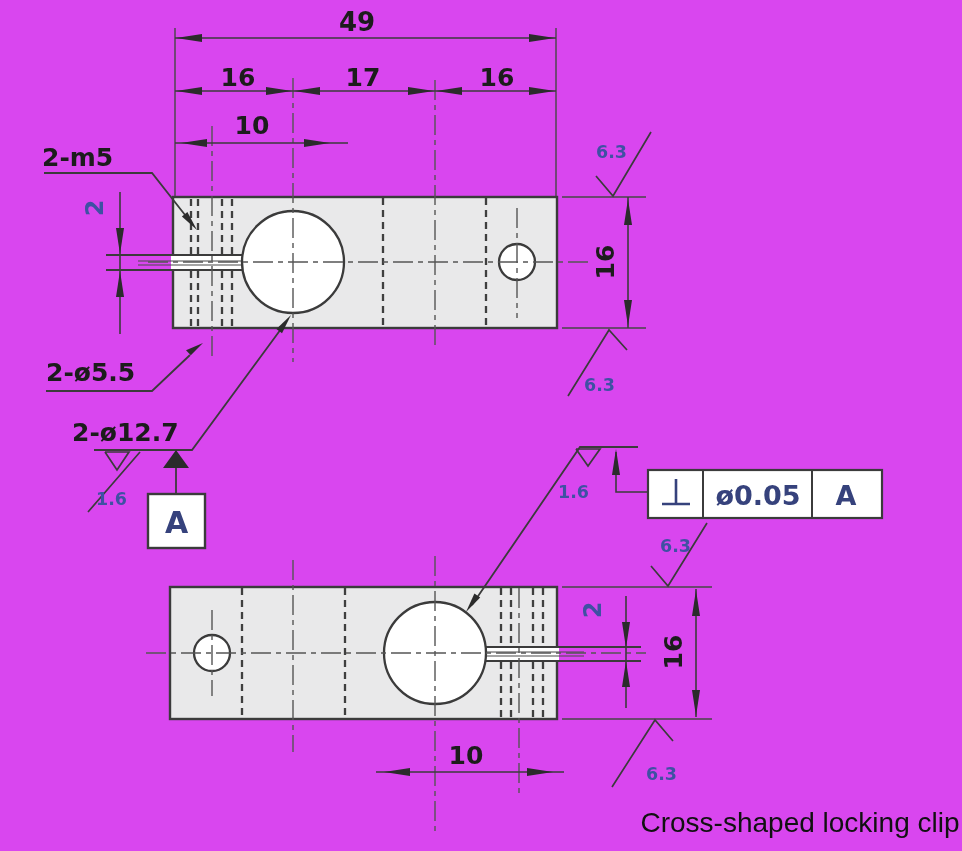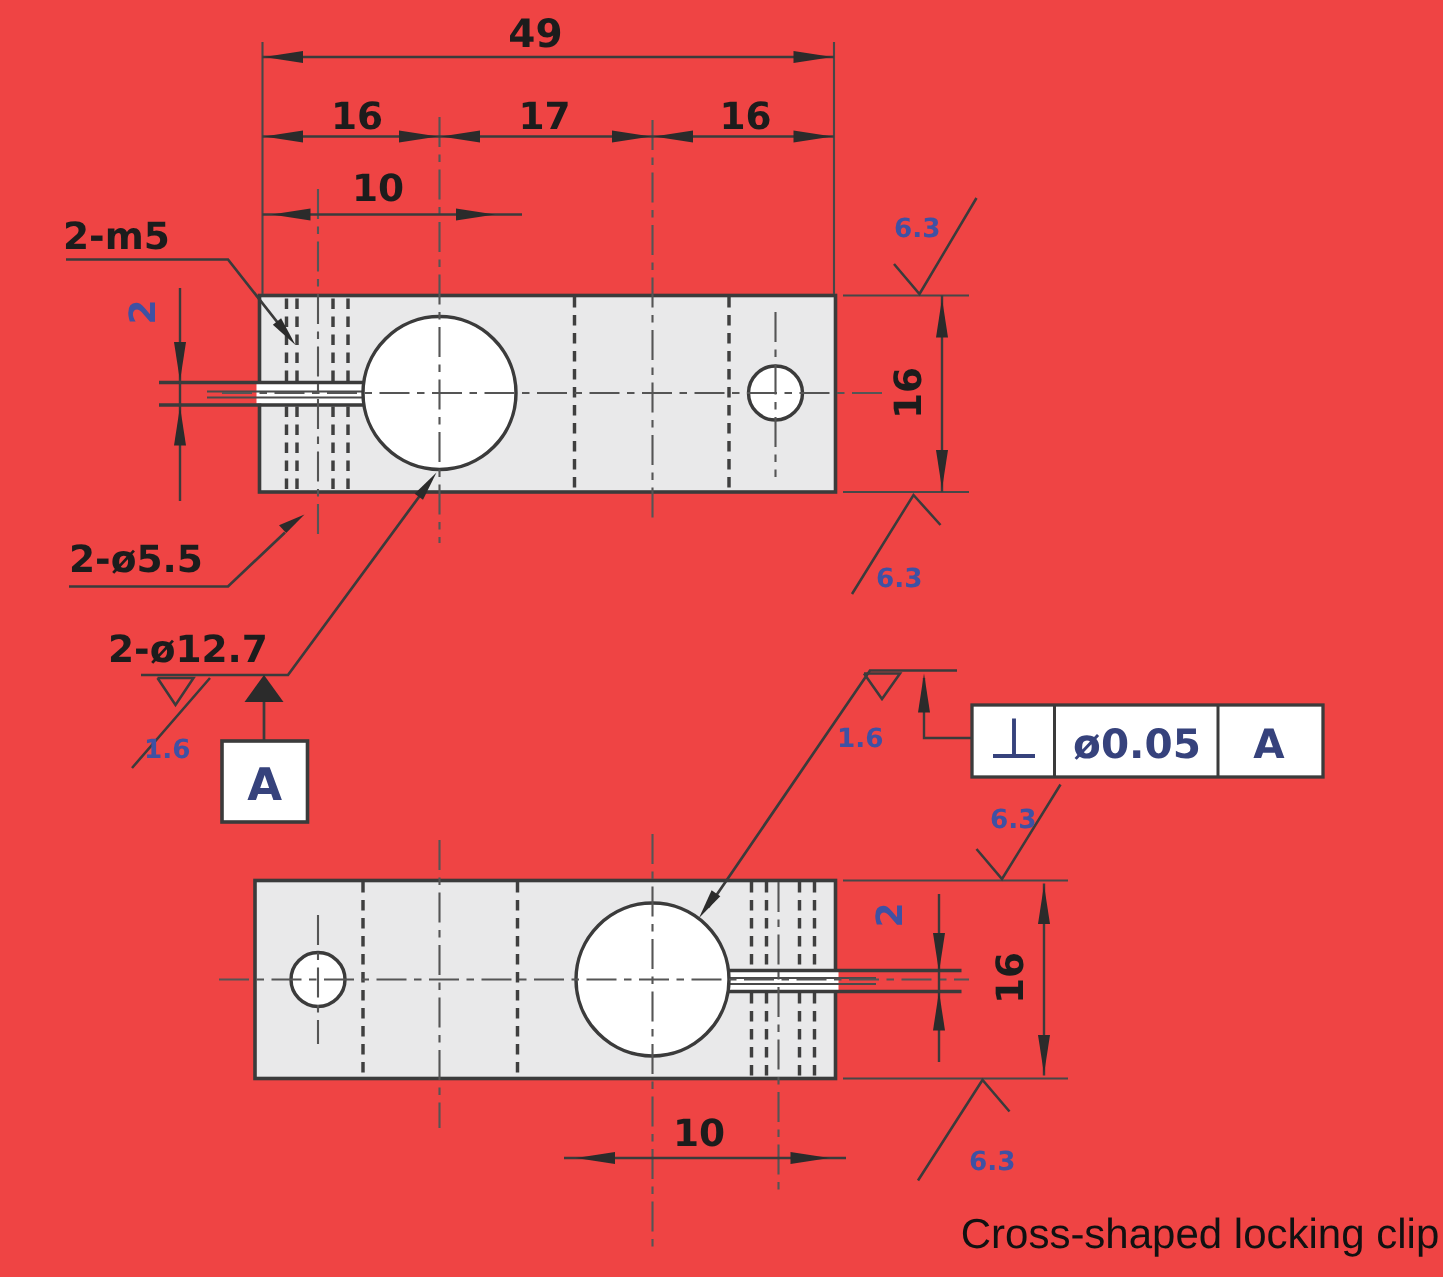--- a/index.html
+++ b/index.html
@@ -1,16 +1,16 @@
 <!DOCTYPE html>
 <html><head>
 <meta charset="utf-8">
 <style>
   html,body{margin:0;padding:0;background:#ffffff;}
-  .stage{position:relative;width:962px;height:851px;background:#ef4444;overflow:hidden;}
+  .stage{position:relative;width:962px;height:851px;background:#d946ef;overflow:hidden;}
   svg{display:block;}
   text{font-family:"DejaVu Sans","Liberation Sans",sans-serif;}
   .dim{font-size:25px;font-weight:700;fill:#1c1c1c;}
   .dim-big{font-size:26px;font-weight:700;fill:#1c1c1c;}
   .dim-blue{font-size:24px;font-weight:700;fill:#3f51a3;}
   .rough{font-size:17.5px;font-weight:600;fill:#3f51a3;}
   .fcf-text{font-size:27px;font-weight:700;fill:#36427c;}
   .datum-text{font-size:30px;font-weight:700;fill:#36427c;}
   .caption{font-family:"Liberation Sans","DejaVu Sans",sans-serif;font-size:28px;fill:#111;}
   .outline{stroke:#3b3b3b;stroke-width:2.4;fill:#e9e9ea;}

